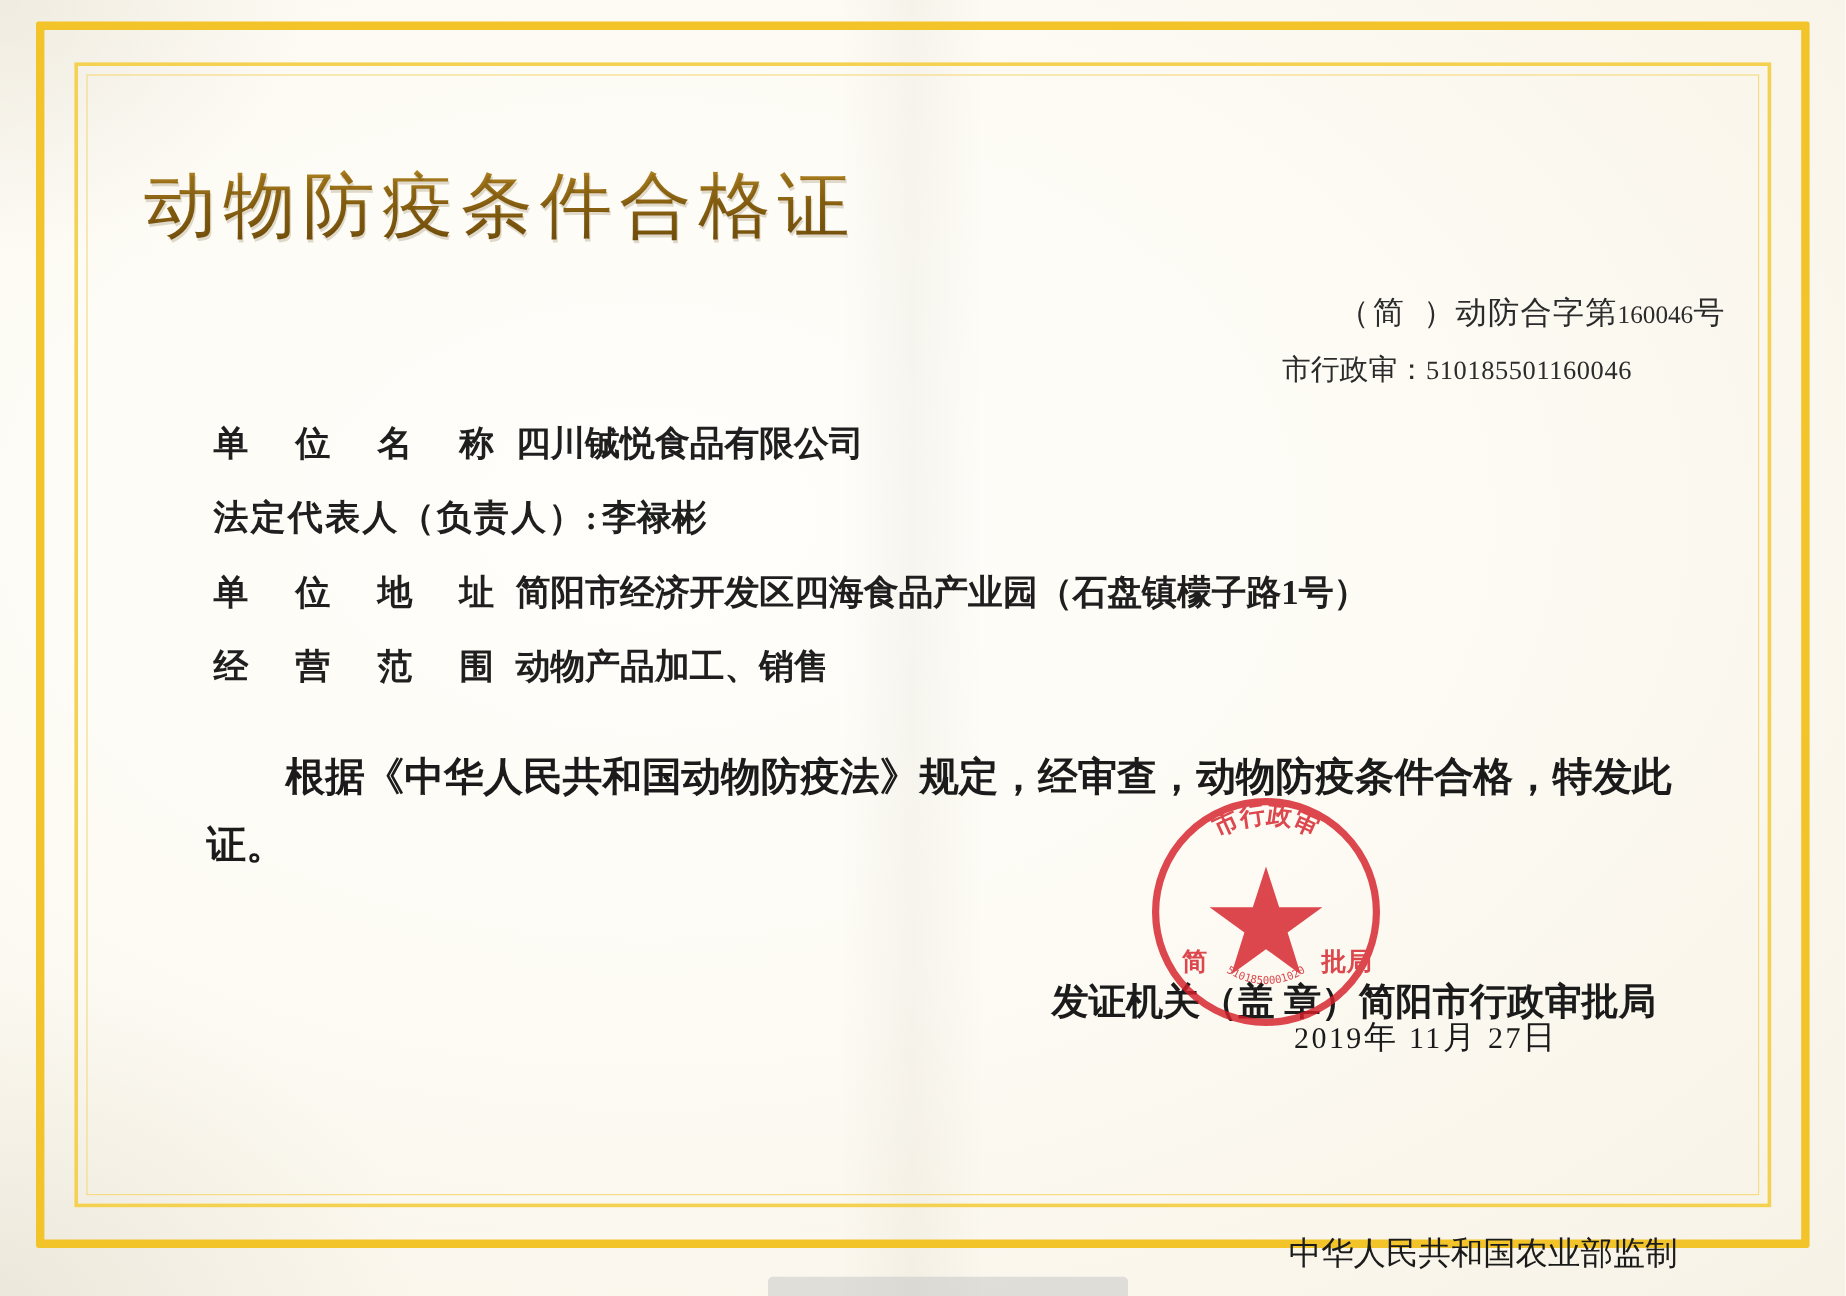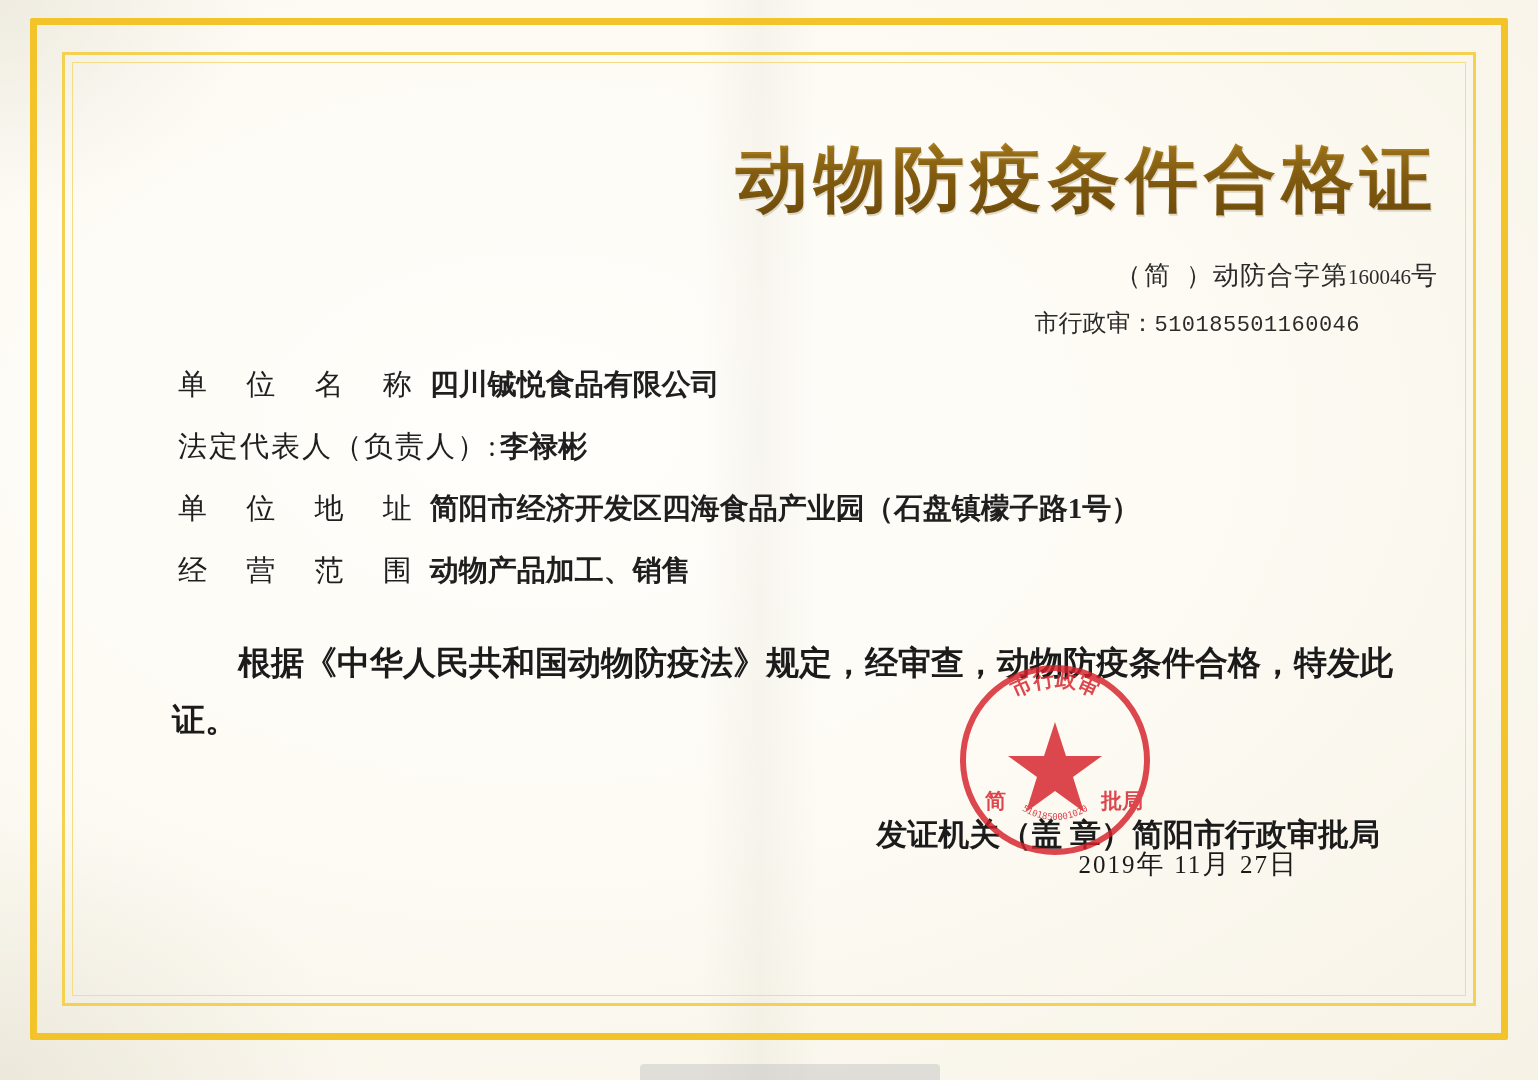--- a/index.html
+++ b/index.html
@@ -62,24 +62,24 @@
   }
 
   
   .content {
     position: absolute;
     left: 120px; top: 70px; right: 100px; bottom: 90px;
   }
 
   .title {
     margin: 62px 0 0 0;
-    text-align: right;
+    text-align: left;
     font-family: "DejaVu Sans", "Liberation Sans", sans-serif;
-    font-size: 72px;
-    font-weight: bold;
+    font-size: 60px;
+    font-weight: normal;
     letter-spacing: 6px;
     color: #8a6212;
     background: linear-gradient(180deg, #b88b25 0%, #8a6212 45%, #6d4a0b 100%);
     -webkit-background-clip: text;
     background-clip: text;
     -webkit-text-fill-color: transparent;
     text-shadow: 1px 2px 0 rgba(90,60,5,0.18);
     white-space: nowrap;
   }
 
@@ -102,36 +102,35 @@
   .code-line {
     margin-top: 14px;
     text-align: right;
     padding-right: 78px;
     font-size: 24px;
     color: #2b2b2b;
   }
   .code-line .code-num {
     font-size: 22px;
     letter-spacing: 0.5px;
-    font-family: Liberation Mono, monospace;
   }
 
   .fields {
     margin-top: 26px;
     padding-left: 58px;
   }
   .field-row {
     display: flex;
     align-items: baseline;
     margin-bottom: 22px;
     font-size: 29px;
     color: #1f1f1f;
   }
   .field-label {
-    font-weight: normal;
+    font-weight: bold;
     white-space: nowrap;
   }
   .field-label.spread4 { letter-spacing: 16px; }
   .field-label.tight  { letter-spacing: 2px; }
   .field-value {
     font-weight: bold;
     white-space: nowrap;
     margin-left: 2px;
   }
 
@@ -263,20 +262,21 @@
     <div class="issuer-row">
       <span>发证机关（盖 章）</span><span>简阳市行政审批局</span>
     </div>
 
     <div class="date-row">
       <span class="dnum">2019</span><span>年</span>
       <span class="dnum">11</span><span>月</span>
       <span class="dnum">27</span><span>日</span>
     </div>
 
+    <div class="footer-note">中华人民共和国农业部监制</div>
 
   </div>
 
   <div class="seal">
     <svg width="200" height="200" viewBox="0 0 200 200" xmlns="http://www.w3.org/2000/svg">
       <defs>
         <path id="arcTop" d="M 26,100 A 74,74 0 0 1 174,100"></path>
         <path id="arcBottom" d="M 40,100 A 60,60 0 0 0 160,100"></path>
       </defs>
       <circle cx="100" cy="100" r="92" fill="none" stroke="#d6202a" stroke-width="6"></circle>

